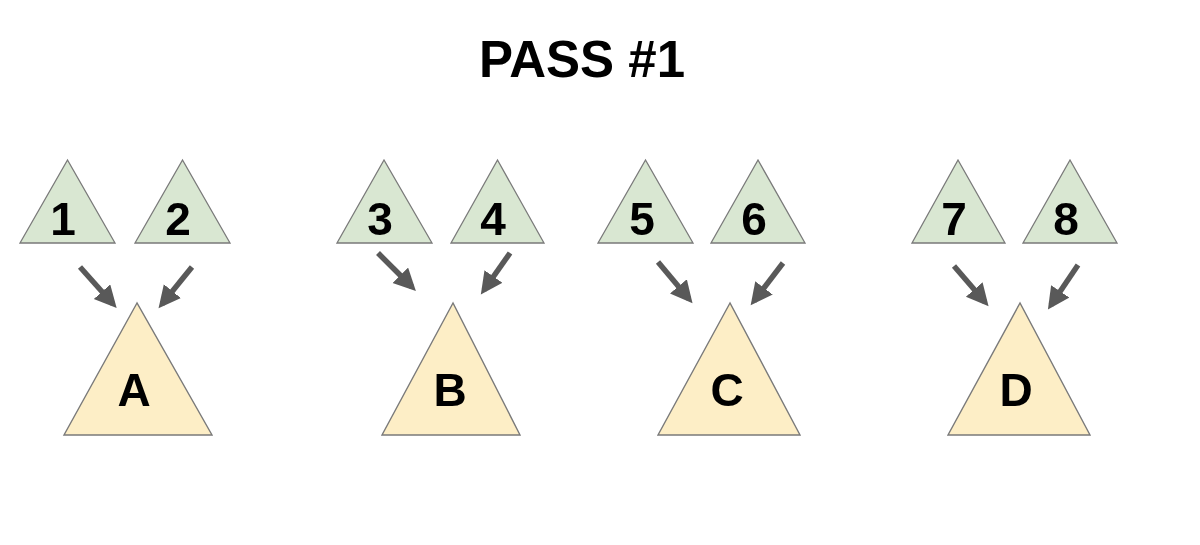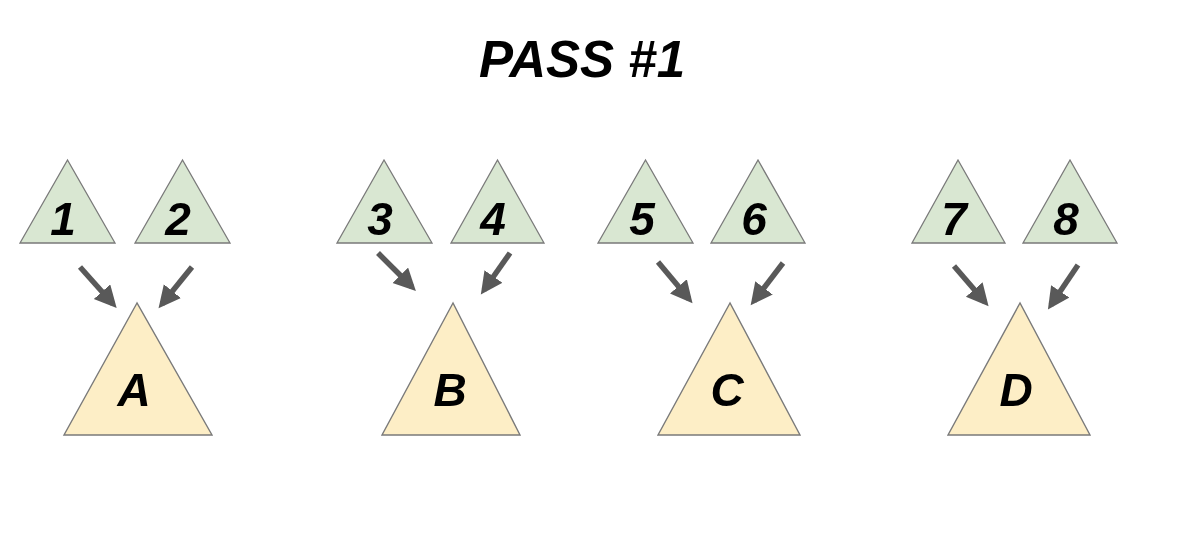--- a/index.html
+++ b/index.html
@@ -7,21 +7,20 @@
     padding: 0;
     background: #ffffff;
   }
   .canvas {
     position: relative;
     width: 1200px;
     height: 545px;
     background: #ffffff;
     overflow: hidden;
     font-family: "Liberation Sans", sans-serif;
-    font-style: italic;
   }
   svg { display: block; }
   .title-text {
     font-family: "Liberation Sans", sans-serif;
     font-size: 51px;
     font-weight: 700;
   }
   .num-text {
     font-family: "Liberation Sans", sans-serif;
     font-size: 46px;

